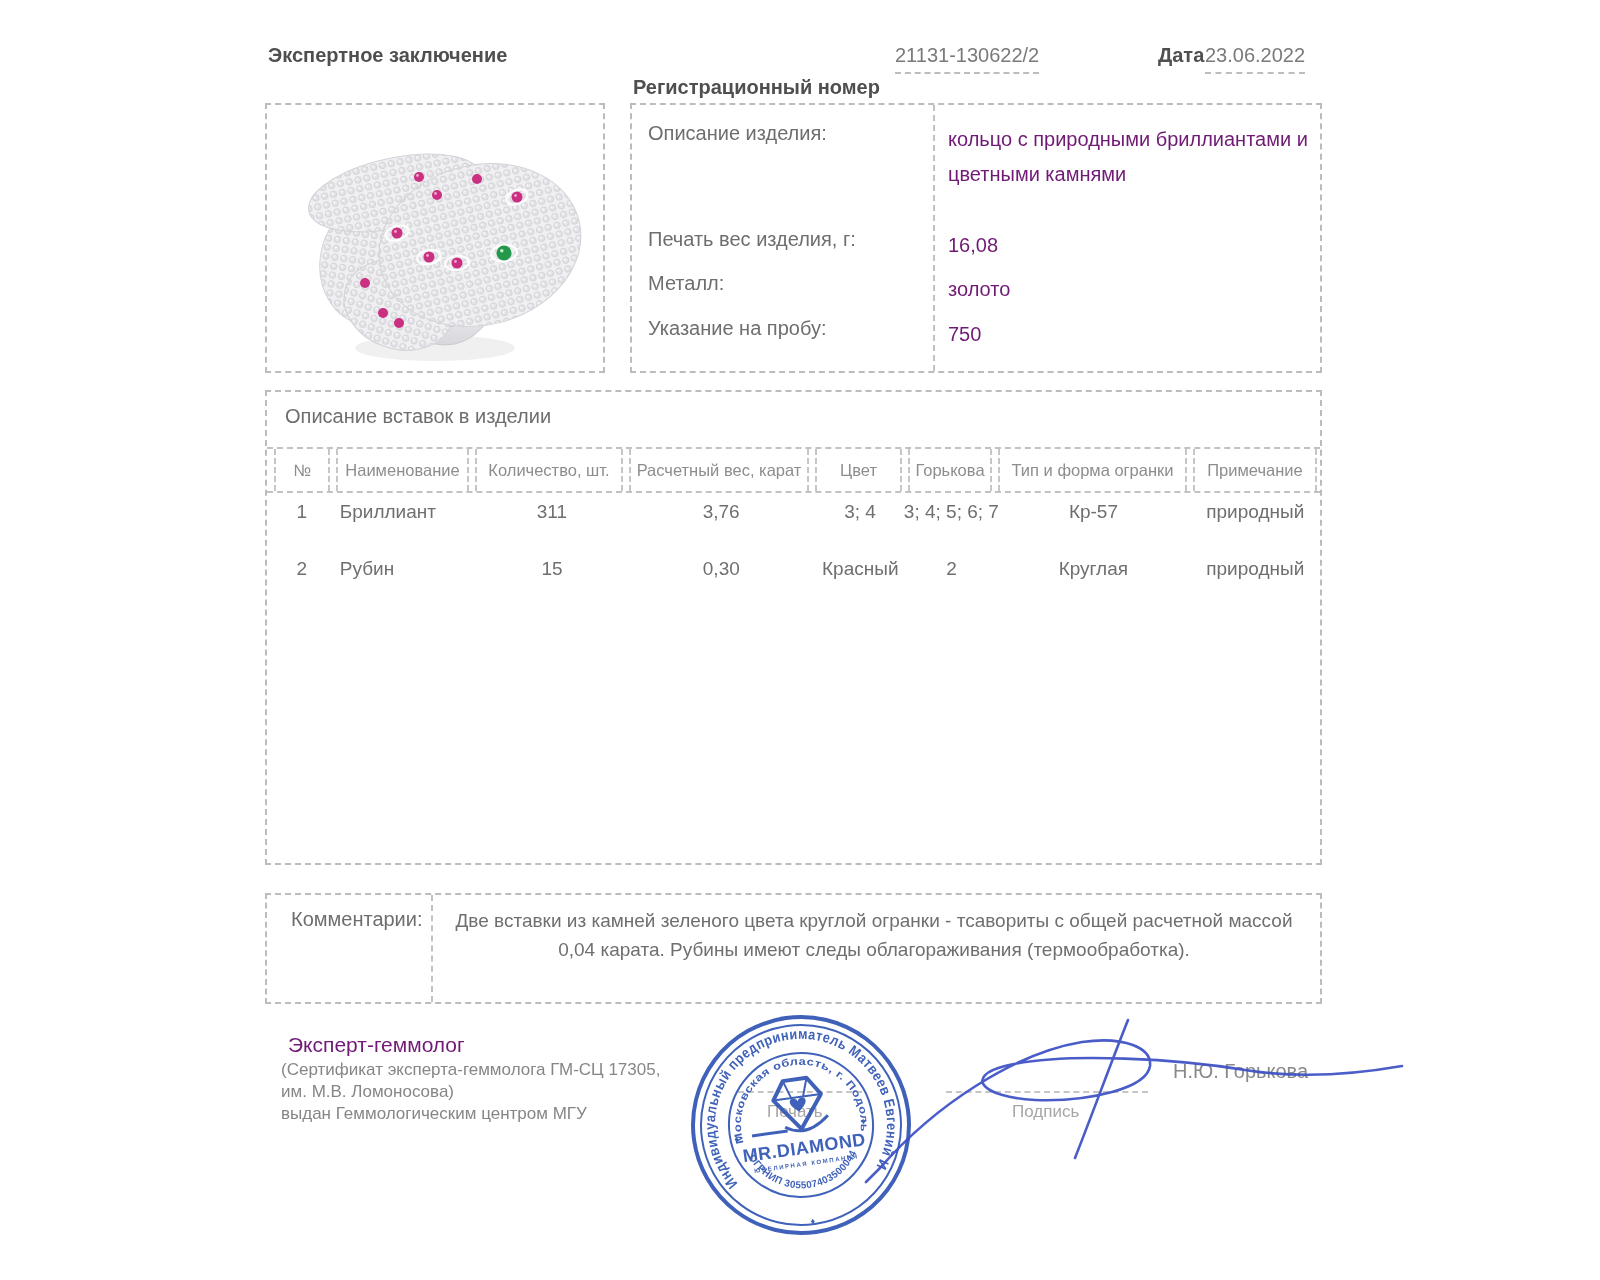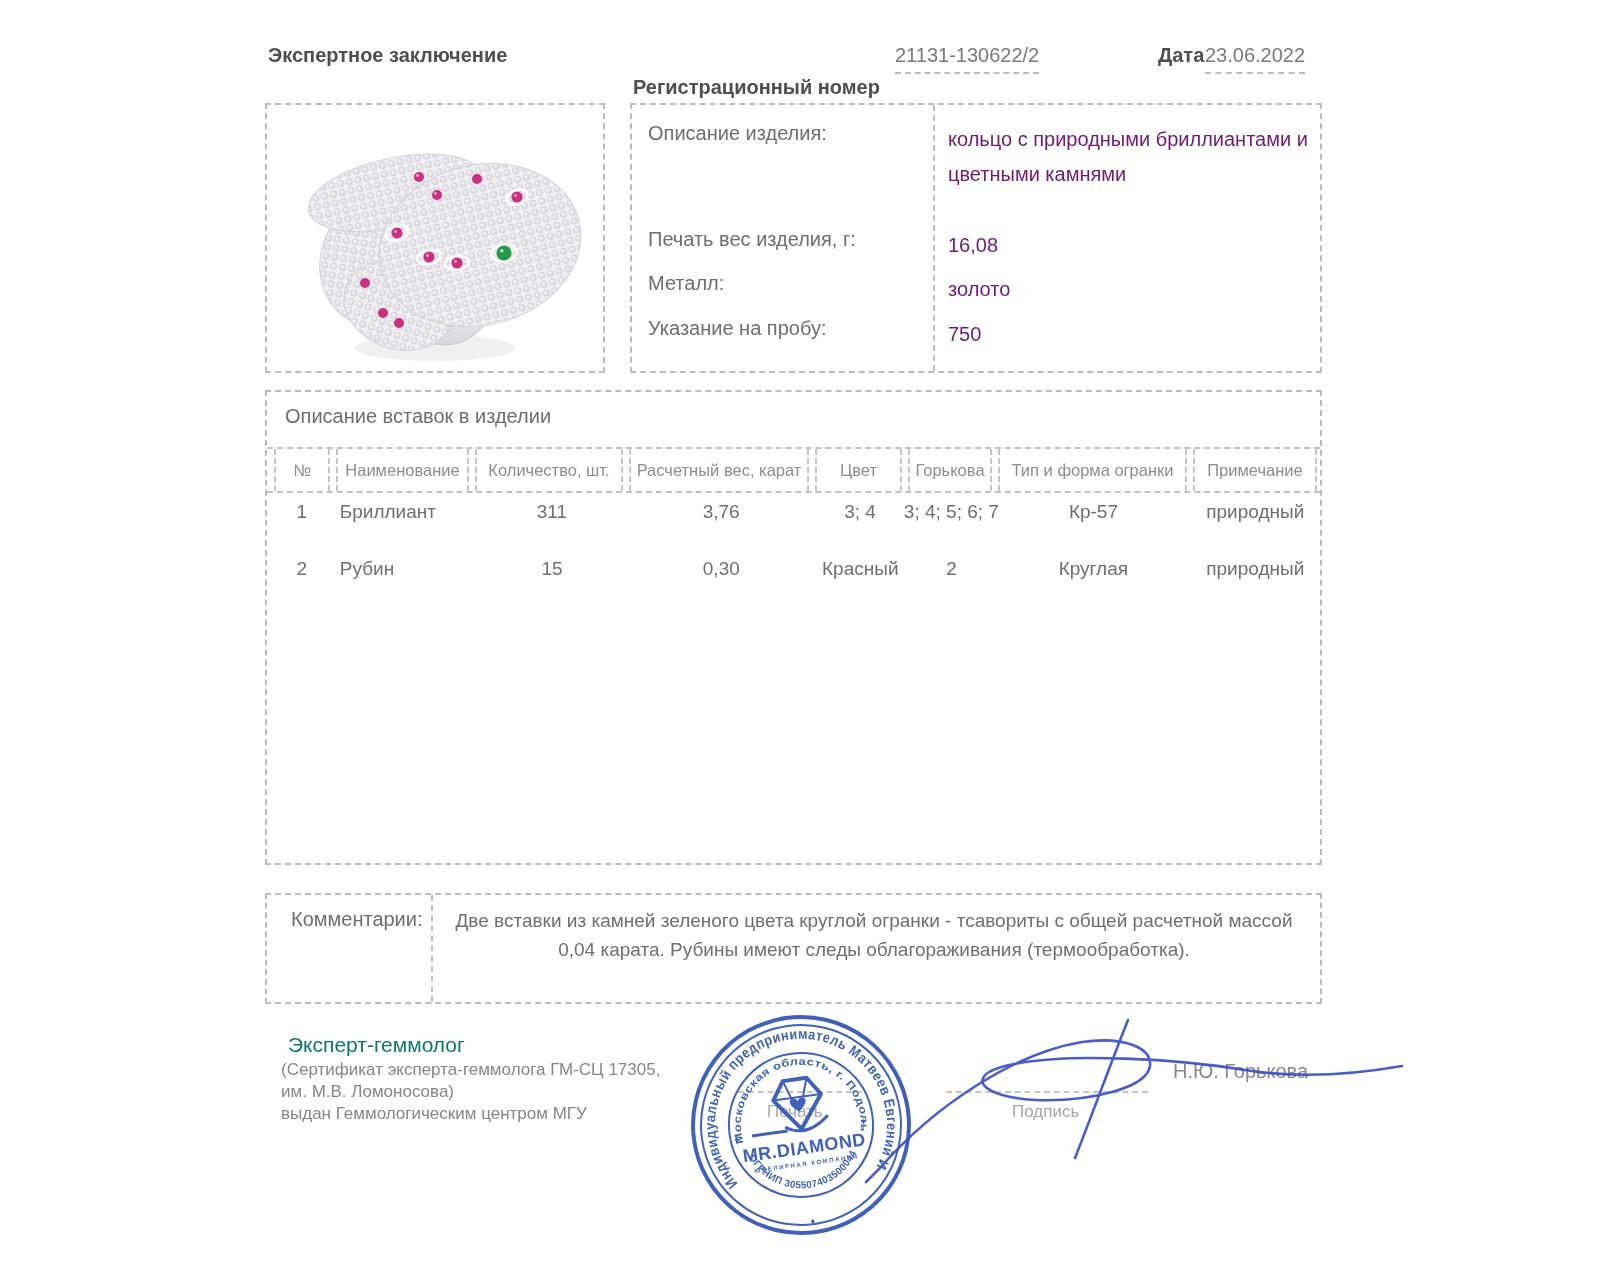--- a/index.html
+++ b/index.html
@@ -24,21 +24,21 @@
   .trow{position:absolute;left:0;right:0;height:30px;display:flex;align-items:center;padding-left:4px;box-sizing:border-box;}
   .td{margin:0 3px;display:flex;align-items:center;justify-content:center;font-size:19px;color:#6f6f6f;white-space:nowrap;}
   .td.left{justify-content:flex-start;padding-left:4px;}
   .c0{width:56px;} .c1{width:133px;} .c2{width:148px;} .c3{width:180px;}
   .c4{width:87px;} .c5{width:84px;} .c6{width:189px;} .c7{width:124px;}
   
   .com-divider{position:absolute;left:164px;top:0;bottom:0;border-left:2px dashed #c2c2c2;}
   .com-label{position:absolute;left:24px;top:13px;font-size:20px;color:#6e6e6e;}
   .com-text{position:absolute;left:182px;top:11px;width:850px;font-size:19px;line-height:29px;color:#6f6f6f;text-align:center;}
   
-  .expert-role{font-size:21px;color:#0f766e;text-align:right;}
+  .expert-role{font-size:21px;color:#701a75;text-align:right;}
   .cert{font-size:17px;color:#868686;line-height:22px;}
   .caption{font-size:17px;color:#a6a6a6;}
   .dline{border-top:2px dashed #c6c6c6;height:0;}
   .expert-name{font-size:20px;color:#8a8a8a;}
   .stampwrap{transform:rotate(-8deg);}
 </style>
 </head>
 <body>
 
 <div class="page">

